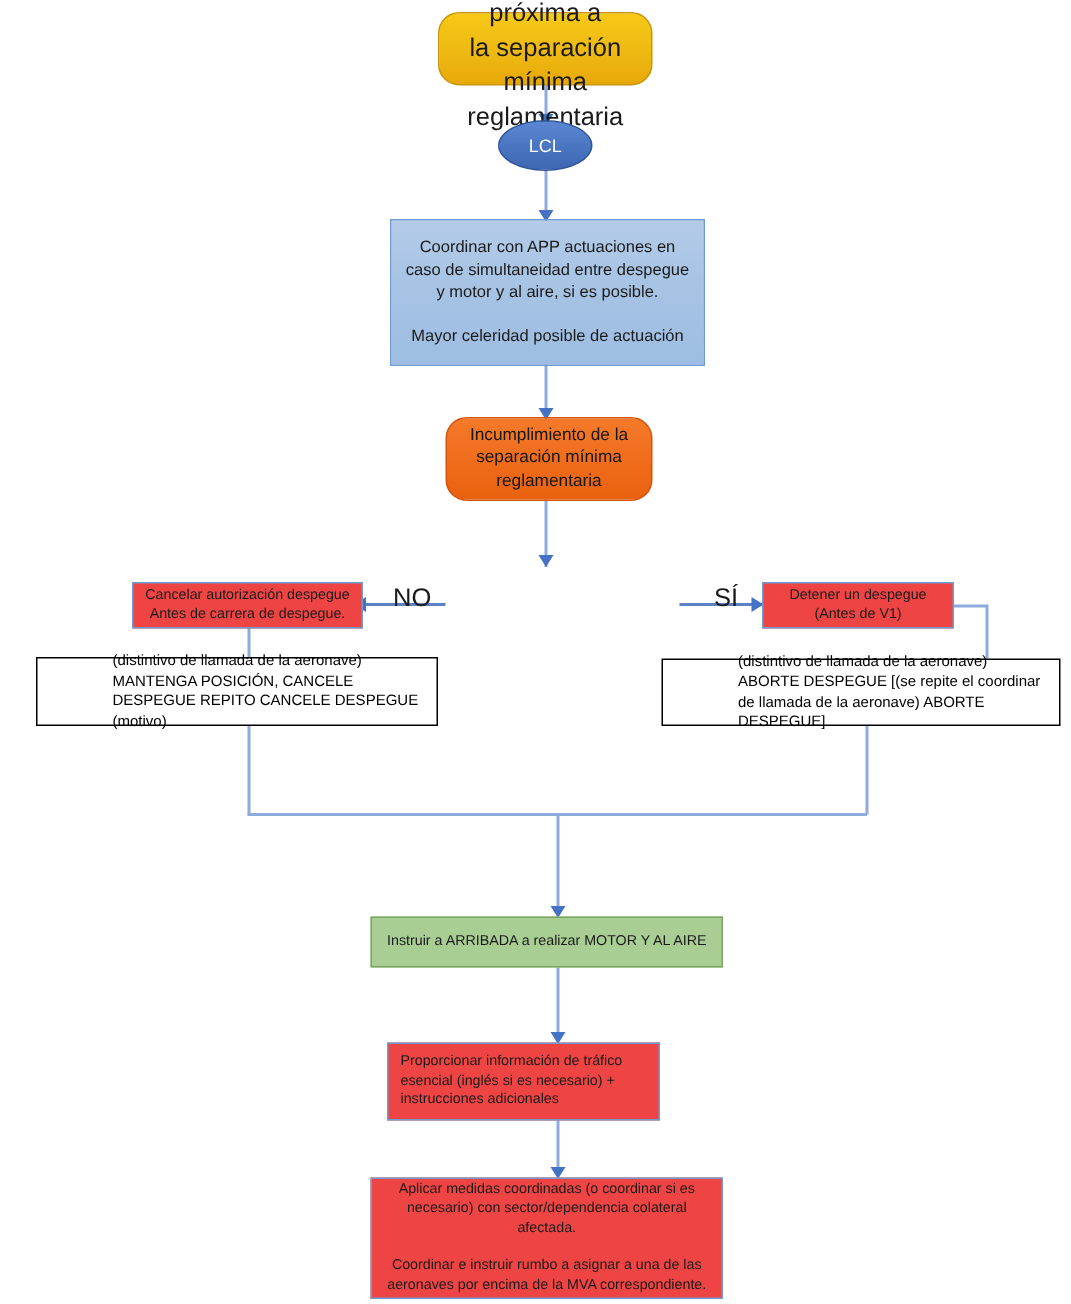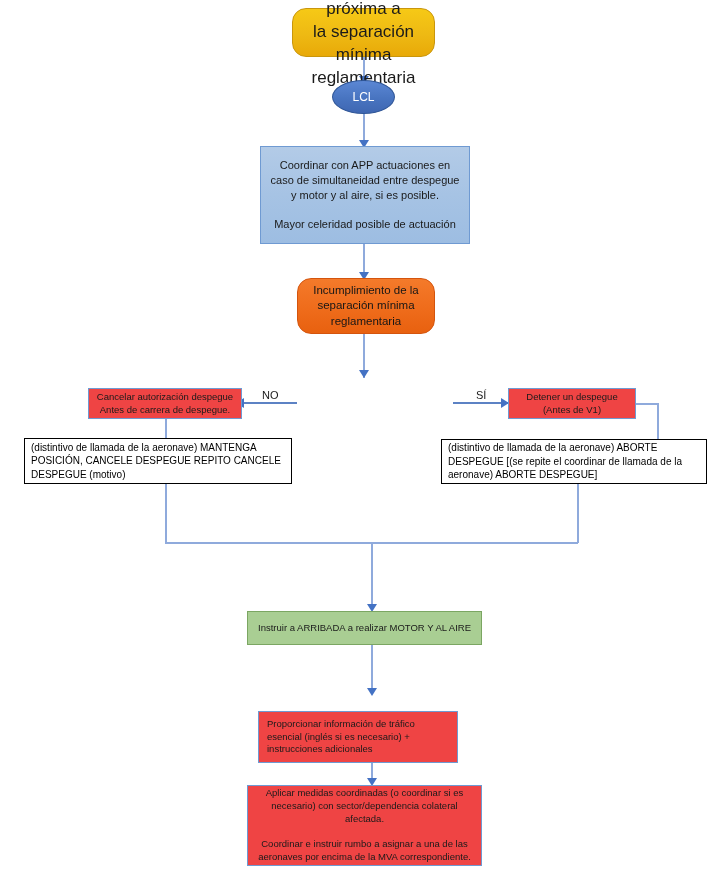--- a/index.html
+++ b/index.html
@@ -74,20 +74,21 @@
     border: 1px solid #000000;
     background: #ffffff;
     font-size: 10px;
     text-align: left;
     justify-content: flex-start;
     color: #000000;
   }
   .note-white .txt {
     text-align: left;
     padding: 0 6px;
+    margin-left: 44px;
   }
   .diamond-wrap {
     position: absolute;
     z-index: 4;
   }
   .diamond-label {
     position: absolute;
     inset: 0;
     display: flex;
     align-items: center;
@@ -129,21 +130,21 @@
   .arrow-right {
     position: absolute;
     width: 0; height: 0;
     border-top: 5px solid transparent;
     border-bottom: 5px solid transparent;
     border-left: 8px solid #4472c4;
     z-index: 2;
   }
   .edge-label {
     position: absolute;
-    font-size: 11px;
+    font-size: 17px;
     color: #1a1a1a;
     z-index: 5;
     white-space: nowrap;
   }
 </style>
 </head>
 <body>
 
 <div id="canvas">
 
@@ -225,21 +226,21 @@
   </div>
 
   <div class="node note-white" style="left:441px; top:439px; width:266px; height:45px;">
     <span class="txt">(distintivo de llamada de la aeronave) ABORTE DESPEGUE [(se repite el coordinar de llamada de la aeronave) ABORTE DESPEGUE]</span>
   </div>
 
   <div class="node process-green" style="left:247px; top:611px; width:235px; height:34px;justify-content:flex-end;">
     <span class="txt">Instruir a ARRIBADA a realizar MOTOR Y AL AIRE</span>
   </div>
 
-  <div class="node process-blue-flat" style="left:258px; top:695px; width:200px; height:52px; text-align:left; justify-content:flex-start;margin-top:16px;">
+  <div class="node process-blue-flat" style="left:258px; top:695px; width:182px; height:52px; text-align:left; justify-content:flex-start;">
     <span class="txt" style="text-align:left; padding:0 8px;">Proporcionar información  de tráfico esencial (inglés si es necesario) + instrucciones adicionales</span>
   </div>
 
   <div class="node process-blue-flat" style="left:247px; top:785px; width:235px; height:81px;">
     <span class="txt" style="padding:0 8px;">Aplicar medidas  coordinadas (o coordinar si es necesario) con sector/dependencia  colateral afectada.
 
 Coordinar  e instruir rumbo a asignar a una de las aeronaves por encima de la MVA correspondiente.</span>
   </div>
 
 </div>

